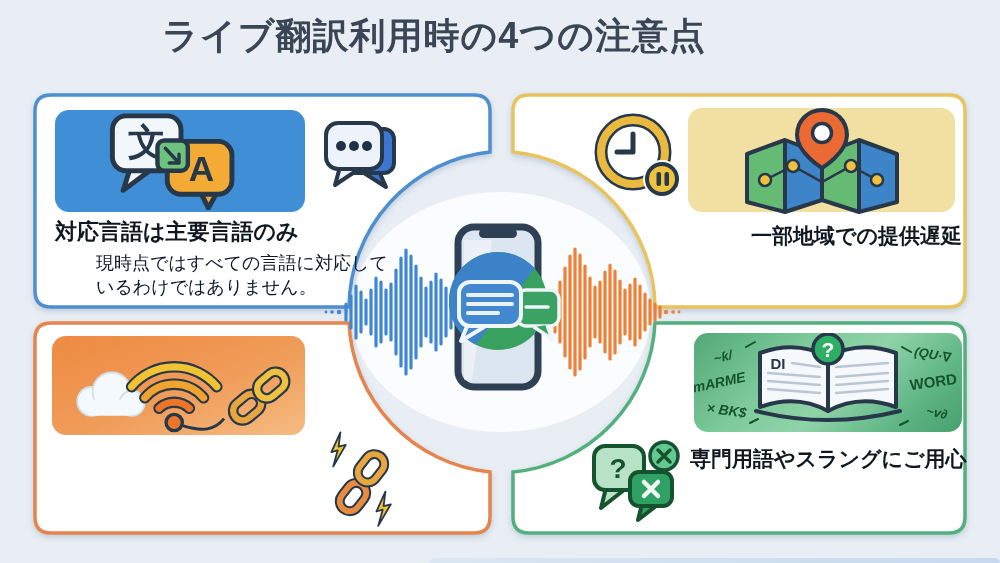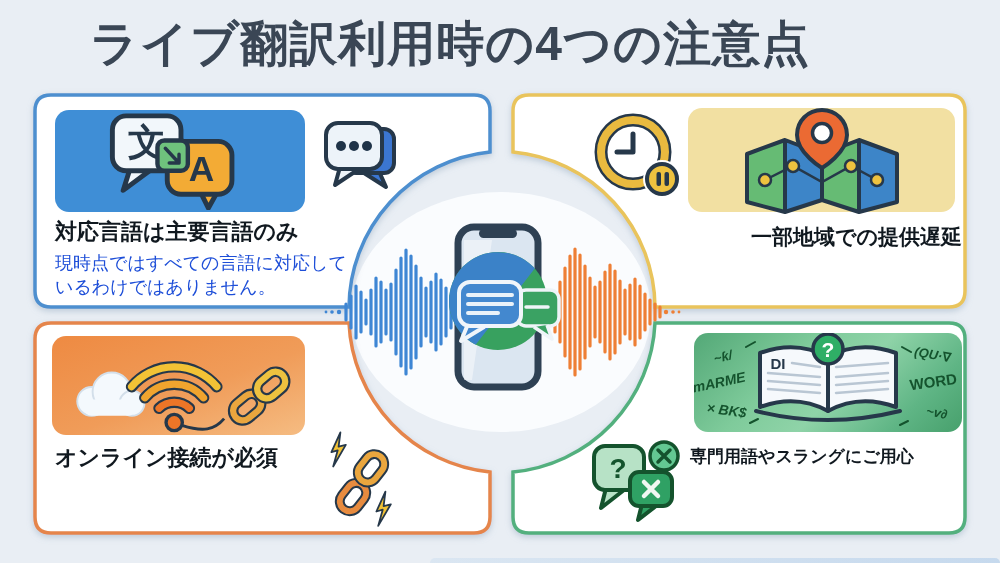--- a/index.html
+++ b/index.html
@@ -3,42 +3,42 @@
 <meta charset="utf-8">
 <style>
   html,body{margin:0;padding:0;}
   .stage{
     position:relative;width:1000px;height:563px;overflow:hidden;
     background:#e9eef4;
     font-family:"Liberation Sans","DejaVu Sans",sans-serif;
   }
   .title{
     position:absolute;left:0;top:12px;width:868px;text-align:center;
-    font-size:48px;font-weight:700;color:#3a4655;letter-spacing:1px;margin:0;padding-left:16px;
+    font-size:36px;font-weight:700;color:#3a4655;letter-spacing:1px;margin:0;
   }
   .base-svg{position:absolute;left:0;top:0;}
   .icon-abs{position:absolute;display:flex;align-items:center;justify-content:center;}
   .icon-box{position:absolute;border-radius:14px;display:flex;align-items:center;justify-content:center;}
   .box-translate{left:55px;top:110px;width:250px;height:102px;background:#3f8ed6;}
   .box-map{left:688px;top:108px;width:267px;height:104px;background:#f2e0a2;}
   .box-wifi{left:52px;top:336px;width:253px;height:99px;background:linear-gradient(160deg,#ee8a42 0%,#f09c59 55%,#f5bc82 100%);}
   .box-dict{left:694px;top:333px;width:268px;height:99px;background:linear-gradient(135deg,#53a877 0%,#7fcb9b 35%,#8fd3a8 55%,#5fb585 80%,#47a06c 100%);}
   .heading{
-    position:absolute;font-weight:700;color:#10181f;font-size:22px;line-height:1.2;white-space:nowrap;
+    position:absolute;font-weight:700;color:#10181f;font-size:22px;line-height:1.2;white-space:nowrap;font-family:Liberation Serif, serif;
   }
   .body-text{
-    position:absolute;color:#1d4ed8;font-size:18px;line-height:1.36;
+    position:absolute;color:#0f172a;font-size:18px;line-height:1.36;margin-left:41px;
   }
   .h-tl{left:55px;top:219px;}
   .b-tl{left:55px;top:251px;width:292px;}
   .h-tr{left:690px;top:224px;width:272px;text-align:right;font-size:21px;}
   .b-tr{left:690px;top:254px;width:266px;font-size:17px;}
   .h-bl{left:55px;top:445px;}
   .b-bl{left:55px;top:477px;width:292px;}
-  .h-br{left:690px;top:447px;font-size:17px;text-align:right;}
+  .h-br{left:690px;top:447px;font-size:21px;text-align:right;}
   .b-br{left:690px;top:479px;width:284px;font-size:15.5px;}
   .bottom-accent{
     position:absolute;left:430px;bottom:0;width:570px;height:5px;opacity:.55;
     background:linear-gradient(90deg,#cfe0f0,#a9c8e8);border-radius:6px 6px 0 0;
   }
 </style>
 </head>
 <body>
 
 <div class="stage">
@@ -196,21 +196,20 @@
         <rect x="-17" y="-11" width="34" height="22" rx="11" fill="none" stroke="#e78b3f" stroke-width="6.5"></rect>
       </g>
       <g transform="translate(50,42) rotate(-52)">
         <rect x="-17" y="-11" width="34" height="22" rx="11" fill="none" stroke="#26384a" stroke-width="11"></rect>
         <rect x="-17" y="-11" width="34" height="22" rx="11" fill="none" stroke="#eaa63e" stroke-width="6.5"></rect>
       </g>
       <polygon points="16,2 6,24 13,22 8,40 22,16 14,18" fill="#f2c235" stroke="#26384a" stroke-width="2" stroke-linejoin="round"></polygon>
       <polygon points="66,68 56,90 63,88 58,106 72,82 64,84" fill="#f2c235" stroke="#26384a" stroke-width="2" stroke-linejoin="round"></polygon>
     </svg>
   </div>
-  <div class="heading h-bl">オンライン接続が必須</div>
 
   <div class="icon-box box-dict">
     <svg width="268" height="99" viewBox="0 0 268 99">
       <text x="30" y="28" transform="rotate(-14 30 28)" text-anchor="middle" font-size="13" font-weight="700" font-style="italic" fill="#14532d">~ƙ/</text>
       <text x="26" y="54" transform="rotate(-12 26 54)" text-anchor="middle" font-size="14" font-weight="700" font-style="italic" fill="#14532d">mARME</text>
       <text x="32" y="82" transform="rotate(8 32 82)" text-anchor="middle" font-size="14" font-weight="700" font-style="italic" fill="#14532d">× BK$</text>
       <text x="238" y="26" transform="rotate(10 238 26)" text-anchor="middle" font-size="13" font-weight="700" font-style="italic" fill="#14532d">(QU·∇</text>
       <text x="240" y="54" transform="rotate(-8 240 54)" text-anchor="middle" font-size="15" font-weight="700" fill="#14532d">WORD</text>
       <text x="242" y="84" transform="rotate(12 242 84)" text-anchor="middle" font-size="13" font-weight="700" font-style="italic" fill="#14532d">~v∂</text>
       <path d="M52 14 L61 9 M208 14 L217 19 M56 90 L64 86 M206 92 L214 88" stroke="#14532d" stroke-width="2" stroke-linecap="round"></path>

